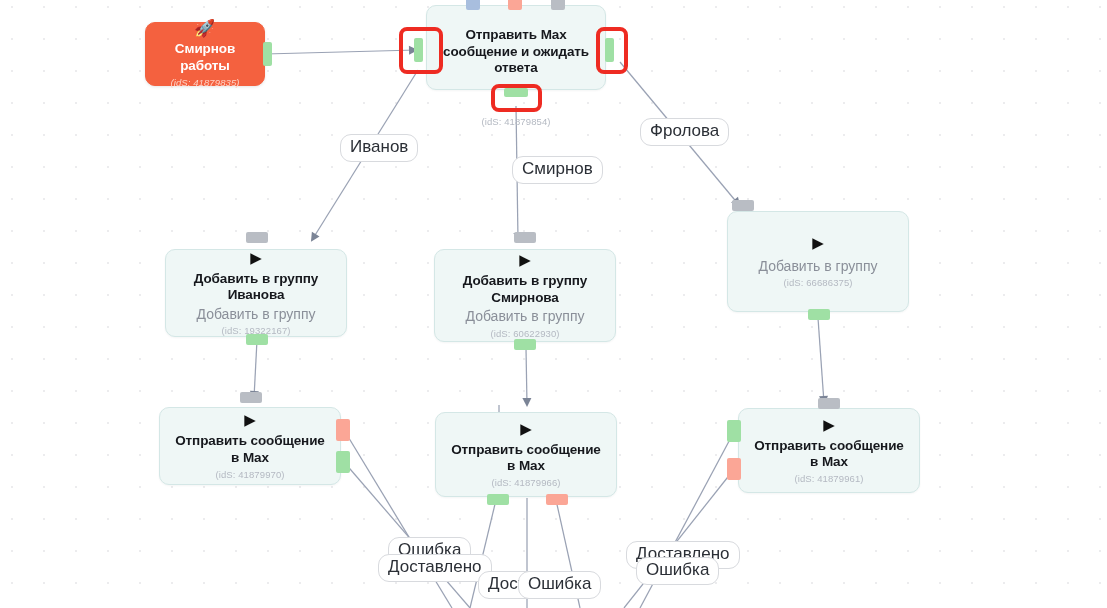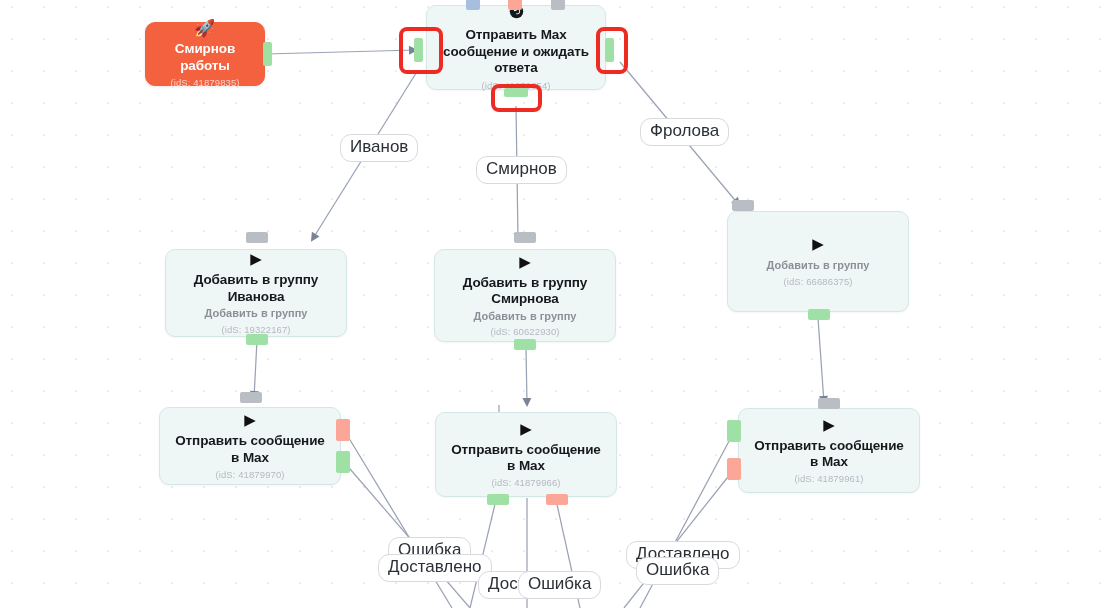--- a/index.html
+++ b/index.html
@@ -40,23 +40,23 @@
     border: 1px solid #f4613f;
     box-shadow: 0 1px 3px rgba(0,0,0,.10);
   }
   .n-icon { font-size: 15px; line-height: 1; margin-bottom: 6px; color: #111; }
   .n-icon.rocket { font-size: 17px; color: #ffffff; margin-bottom: 4px; }
   .n-title {
     font-size: 13.5px; font-weight: 700; color: #16181d;
     line-height: 1.22; letter-spacing: -.1px;
   }
   .node.start .n-title { color: #ffffff; font-size: 13.5px; }
-  .n-sub { font-size: 11px; color: #8a8f99; margin-top: 2px; line-height: 1.2; font-weight: bold; }
+  .n-sub { font-size: 14px; color: #8a8f99; margin-top: 2px; line-height: 1.2; }
   .n-id  { font-size: 9.5px; color: #b4b9c2; margin-top: 3px; letter-spacing: .1px; }
-  .node.start .n-id { color: #ffd3c6; }
+  .node.start .n-id { color: #ffd3c6; font-style: italic; }
 
   
   .handle { position: absolute; border-radius: 2px; }
   .handle.green { background: #9fe0a4; }
   .handle.red   { background: #fba696; }
   .handle.blue  { background: #a8bede; }
   .handle.gray  { background: #b9bdc4; }
   .h-side { width: 9px; height: 24px; }
   .h-vert { width: 24px; height: 9px; }
   .h-sm-v { width: 14px; height: 22px; }
@@ -122,21 +122,21 @@
     </g>
   </svg>
 
   <div class="node start" style="left:145px; top:22px; width:120px; height:64px;">
     <div class="n-icon rocket">🚀</div>
     <div class="n-title">Смирнов работы</div>
     <div class="n-id">(idS: 41879835)</div>
   </div>
   <div class="handle green h-side" style="left:263px; top:42px;"></div>
 
-  <div class="node flow" style="left:426px; top:5px; width:180px; height:85px;">
+  <div class="node flow" style="left:426px; top:5px; width:180px; height:85px;gap:36px;">
     <div class="n-icon">
       <svg width="15" height="15" viewBox="0 0 16 16" aria-hidden="true">
         <circle cx="8" cy="8" r="7.2" fill="#15181d"></circle>
         <path d="M10.6 5.3c-1.6-1.1-3.6-.6-4.6.7l-.3-1.3-.9.2.6 2.9 2.9-.6-.2-.9-1.3.3c.7-.9 2.1-1.2 3.2-.4.9.6 1.2 1.9.6 2.9-.6.9-1.8 1.2-2.8.7l-.5.8c1.4.8 3.2.3 4.1-1 .9-1.4.5-3.3-.8-4.3z" fill="#fff"></path>
       </svg>
     </div>
     <div class="n-title" style="max-width:175px;">Отправить Max сообщение и ожидать ответа</div>
     <div class="n-id">(idS: 41879854)</div>
   </div>
 
@@ -198,21 +198,21 @@
   <div class="node flow" style="left:738px; top:408px; width:182px; height:85px;">
     <div class="n-icon">▶</div>
     <div class="n-title" style="max-width:165px;">Отправить сообщение в Max</div>
     <div class="n-id">(idS: 41879961)</div>
   </div>
   <div class="handle gray h-sm-h" style="left:818px; top:398px;"></div>
   <div class="handle green h-sm-v" style="left:727px; top:420px;"></div>
   <div class="handle red h-sm-v" style="left:727px; top:458px;"></div>
 
   <div class="elabel" style="left:340px; top:134px;">Иванов</div>
-  <div class="elabel" style="left:476px; top:156px;">Смирнов</div>
+  <div class="elabel" style="left:512px; top:156px;">Смирнов</div>
   <div class="elabel" style="left:640px; top:118px;">Фролова</div>
 
   <div class="elabel" style="left:388px; top:537px;">Ошибка</div>
   <div class="elabel" style="left:378px; top:554px;">Доставлено</div>
 
   <div class="elabel" style="left:478px; top:571px; width:62px; overflow:hidden;">Достав</div>
   <div class="elabel" style="left:518px; top:571px;">Ошибка</div>
 
   <div class="elabel" style="left:626px; top:541px;">Доставлено</div>
   <div class="elabel" style="left:636px; top:557px;">Ошибка</div>

